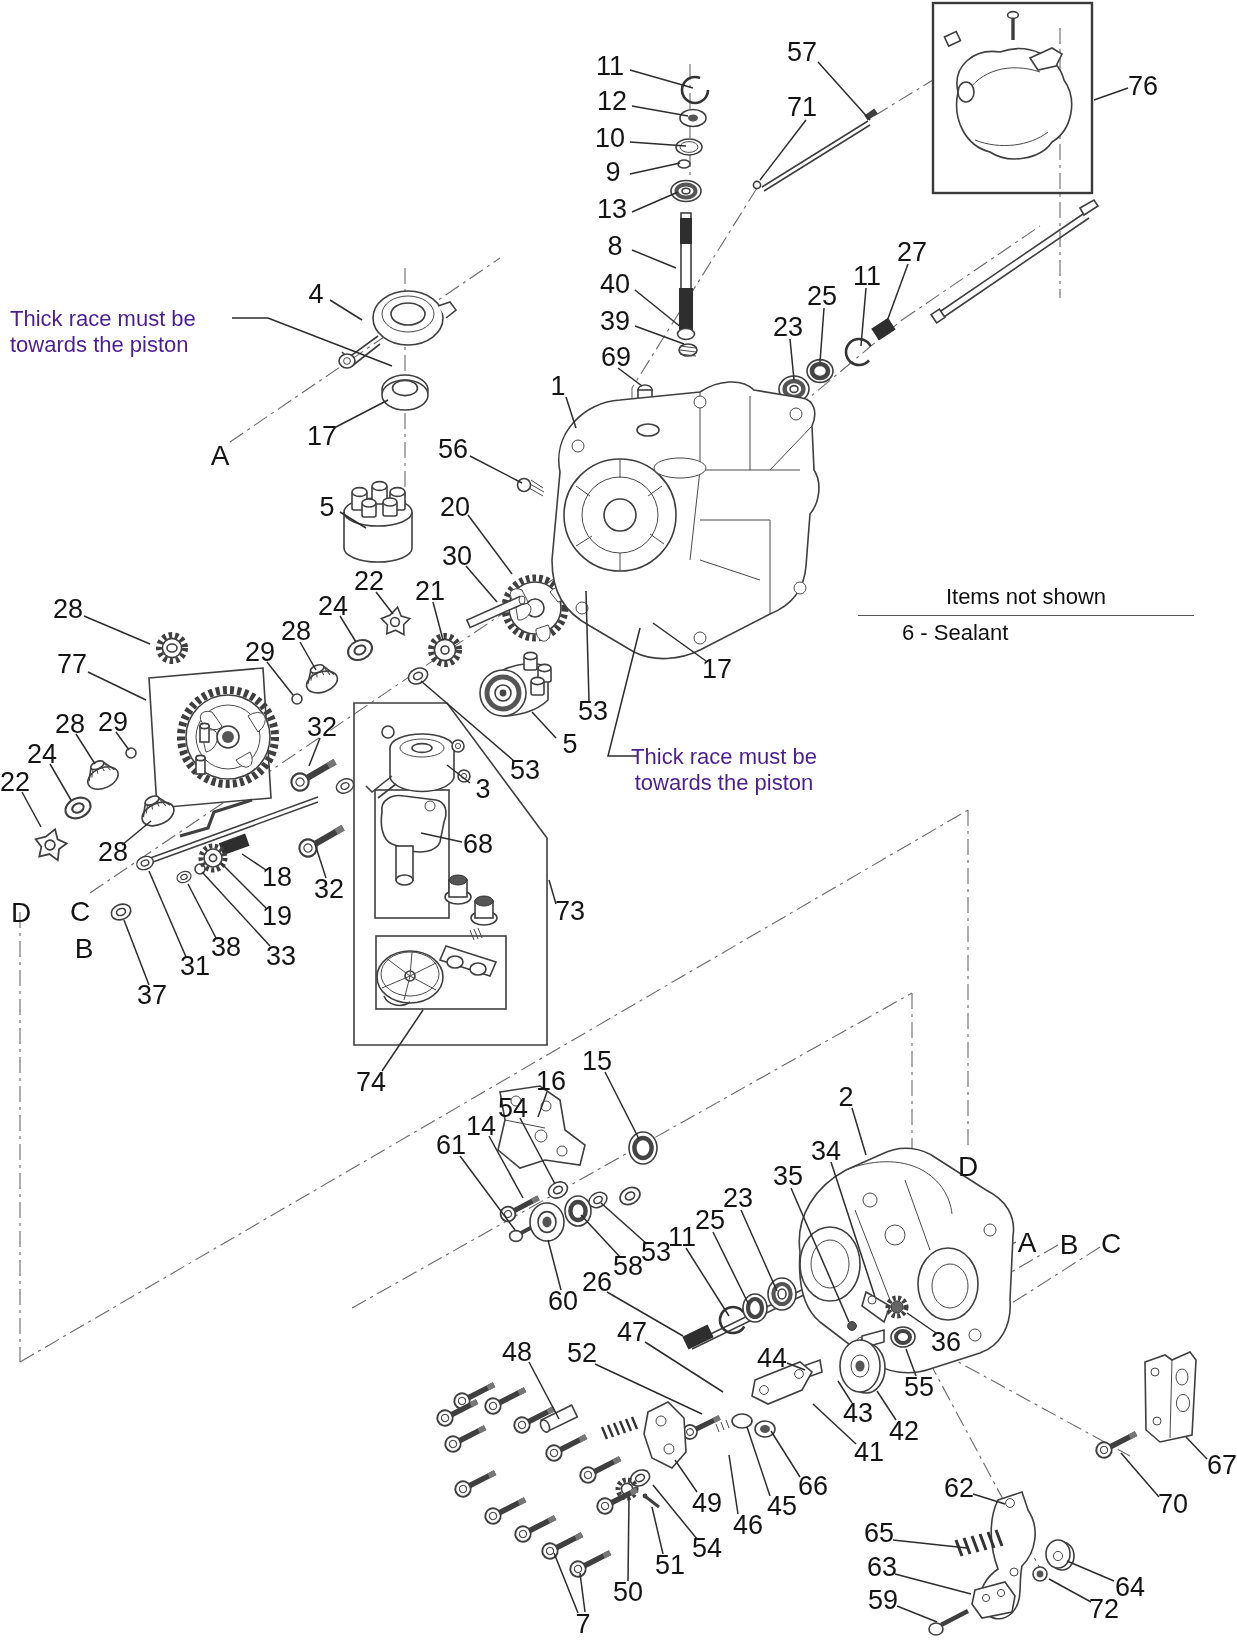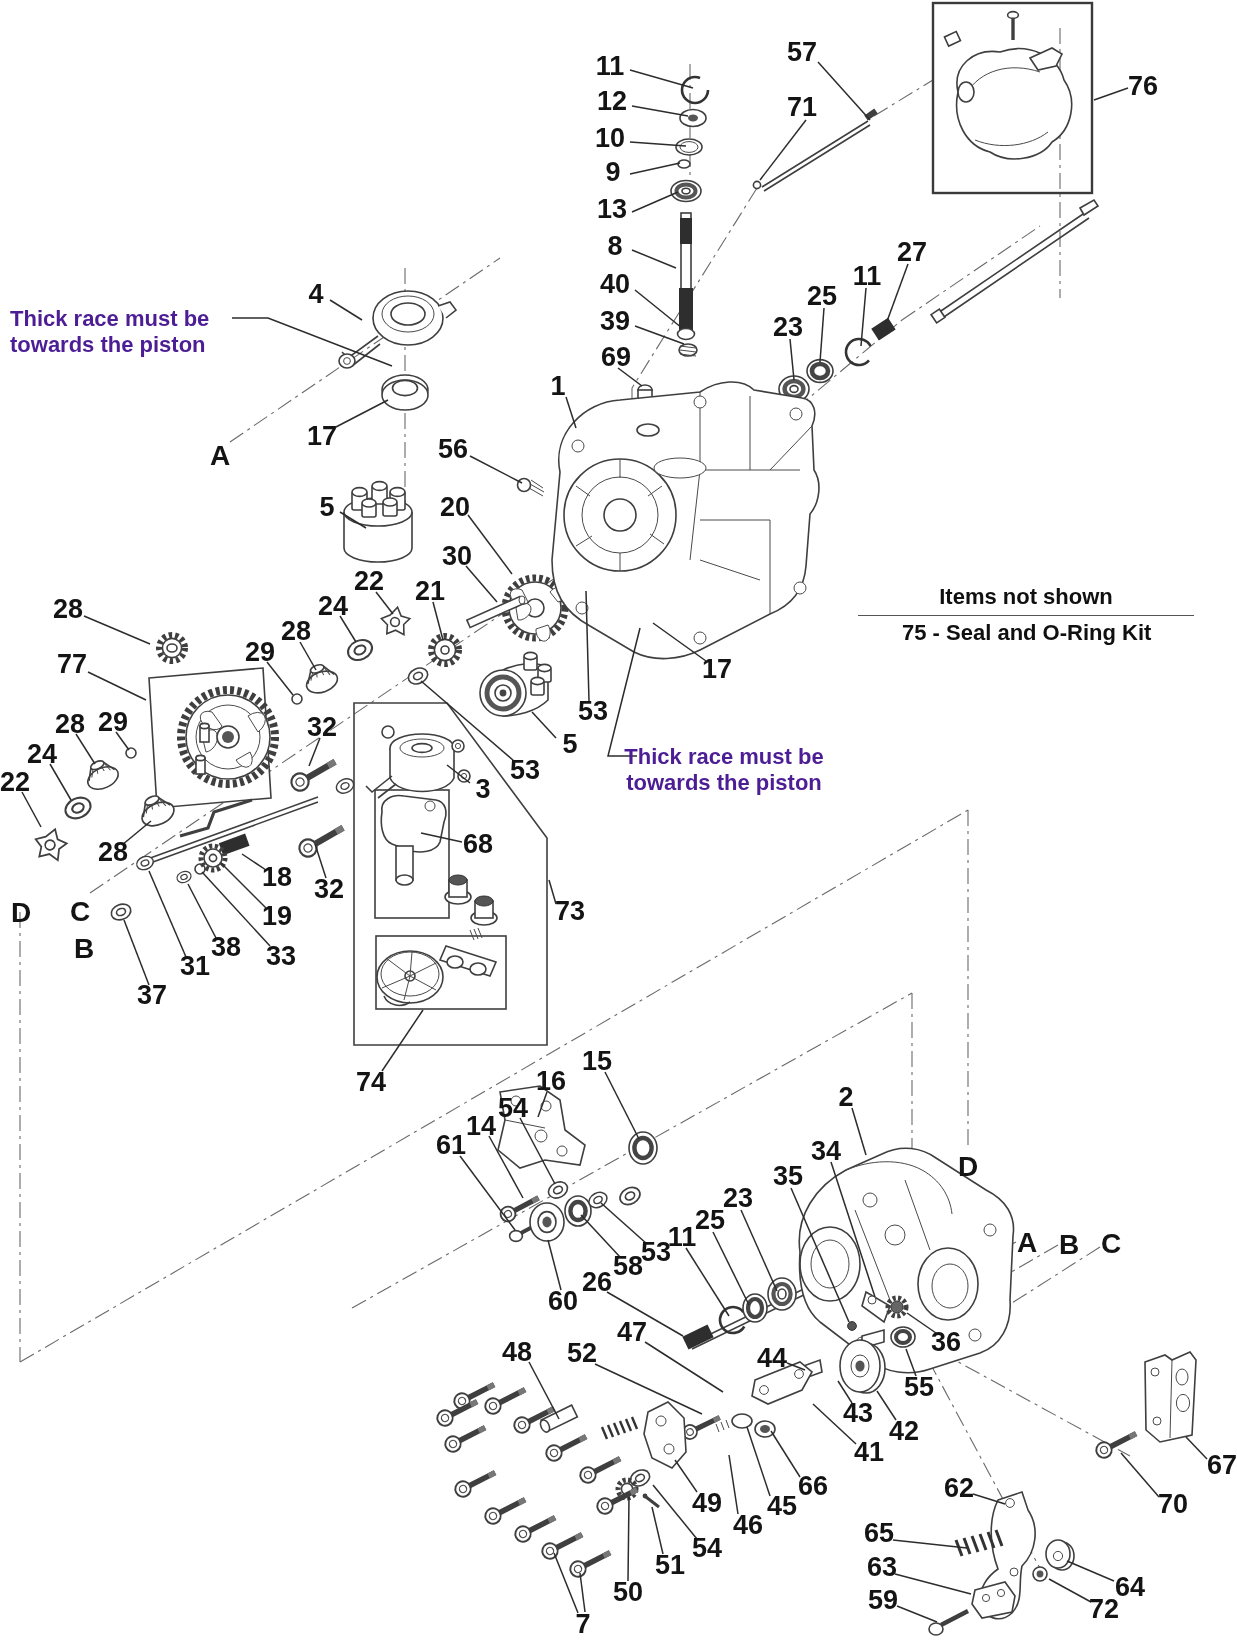--- a/index.html
+++ b/index.html
@@ -1,17 +1,17 @@
 <!DOCTYPE html>
 <html><head>
 <meta charset="utf-8">
 <style>
   html,body{margin:0;padding:0;background:#888;}
   #stage{position:relative;width:1237px;height:1642px;background:#ffffff;overflow:hidden;
-         font-family:"Liberation Sans",sans-serif;font-weight:bold;}
+         font-family:"Liberation Sans",sans-serif;}
   #diagram-svg{position:absolute;left:0;top:0;}
   
   .ln{stroke:#3f3f3f;stroke-width:1.6;fill:none;}
   .lnthin{stroke:#4a4a4a;stroke-width:1;fill:none;}
   .fillw{fill:#ffffff;}
   .vdark{fill:#2e2e2e;}
   .axis{stroke:#6a6a6a;stroke-width:1.1;fill:none;stroke-dasharray:16 5 3 5;}
   .leader{stroke:#2c2c2c;stroke-width:1.5;fill:none;}
   .callout{font-size:27px;fill:#141414;}
   .letter{font-size:28px;fill:#141414;}
@@ -696,16 +696,16 @@
         <text x="1111" y="1253" text-anchor="middle" class="letter">C</text>
       </g>
   </svg>
 
   <div class="ann" id="ann-1">Thick race must be towards the piston</div>
   <div class="ann" id="ann-2">Thick race must be towards the piston</div>
 
   <div id="legend">
     <div class="lg-title">Items not shown</div>
     <div class="lg-rule"></div>
-    <div class="lg-item">75 - Seal and O-Ring Kit</div>
+    <div class="lg-item">6 - Sealant</div>
   </div>
 
 </div>
 
 </body></html>

